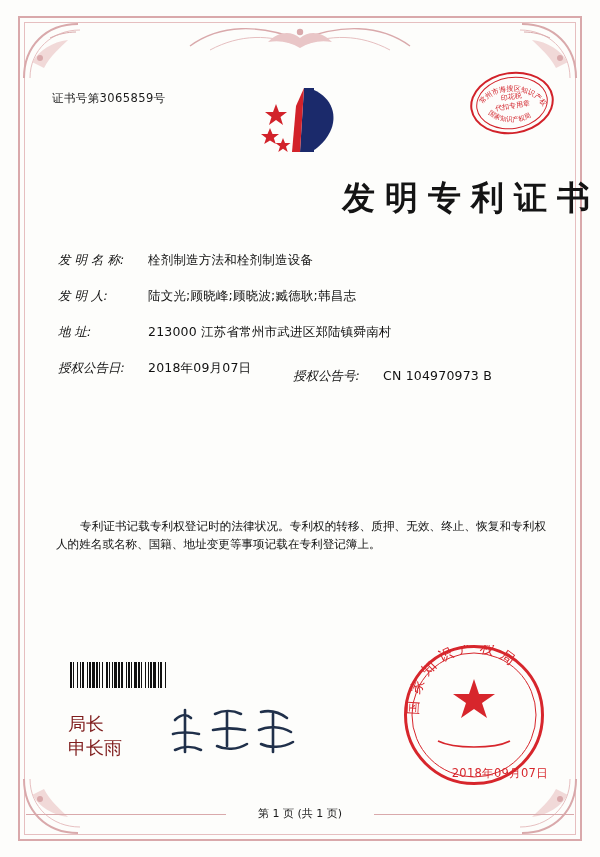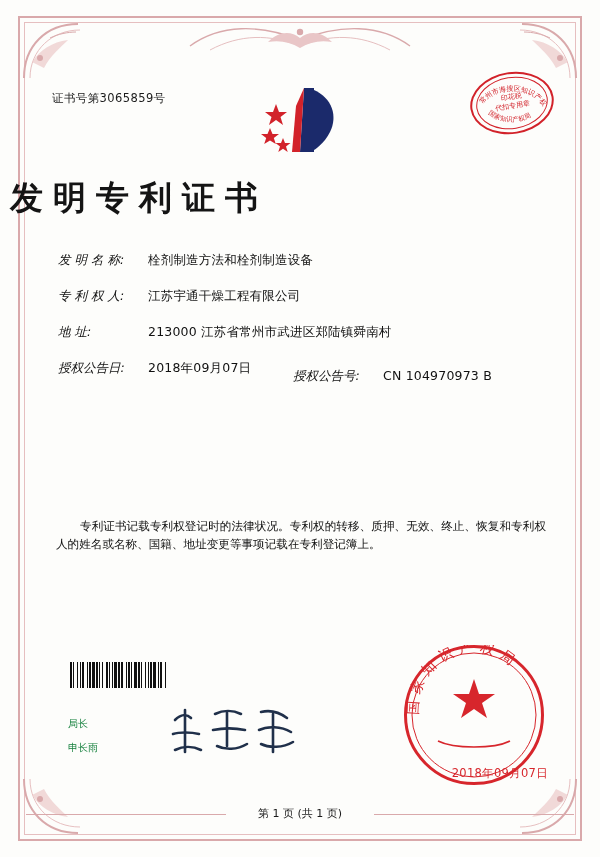--- a/index.html
+++ b/index.html
@@ -111,23 +111,23 @@
     position: absolute;
     left: 50%;
     transform: translateX(-50%);
     top: 82px;
     width: 96px; height: 84px;
   }
 
   
   .doc-title {
     position: absolute;
-    left: 0; right: 12px;
+    left: 0; right: 0;
     top: 176px;
-    text-align: left;
+    text-align: right;
     font-size: 33px;
     letter-spacing: 10px;
     text-indent: 10px;
     font-weight: bold;
     color: #141414;
     font-family: "DejaVu Sans", "Liberation Sans", sans-serif;
   }
 
   
   .fields {
@@ -183,23 +183,23 @@
     display: flex;
     align-items: stretch;
   }
   .barcode span { display: block; height: 100%; }
 
   
   .sig-label {
     position: absolute;
     left: 68px;
     top: 712px;
-    font-size: 10px;
+    font-size: 18px;
     line-height: 24px;
-    color: #15803d;
+    color: #7f1d1d;
   }
   .sig-script {
     position: absolute;
     left: 165px;
     top: 700px;
     width: 140px;
     height: 62px;
   }
 
   
@@ -324,22 +324,22 @@
   </svg>
 
   <div class="doc-title">发明专利证书</div>
 
   <div class="fields">
     <div class="frow">
       <span class="flabel">发 明 名 称:</span>
       <span class="fvalue">栓剂制造方法和栓剂制造设备</span>
     </div>
     <div class="frow">
-      <span class="flabel">专 利 权 人:</span>
-      <span class="fvalue">江苏宇通干燥工程有限公司</span>
+      <span class="flabel">发 明 人:</span>
+      <span class="fvalue">陆文光;顾晓峰;顾晓波;臧德耿;韩昌志</span>
     </div>
     <div class="frow">
       <span class="flabel">地 址:</span>
       <span class="fvalue">213000 江苏省常州市武进区郑陆镇舜南村</span>
     </div>
     <div class="frow">
       <span class="flabel">授权公告日:</span>
       <span class="fvalue">2018年09月07日</span>
       <span class="second-label">
         <span class="flabel">授权公告号:</span>

